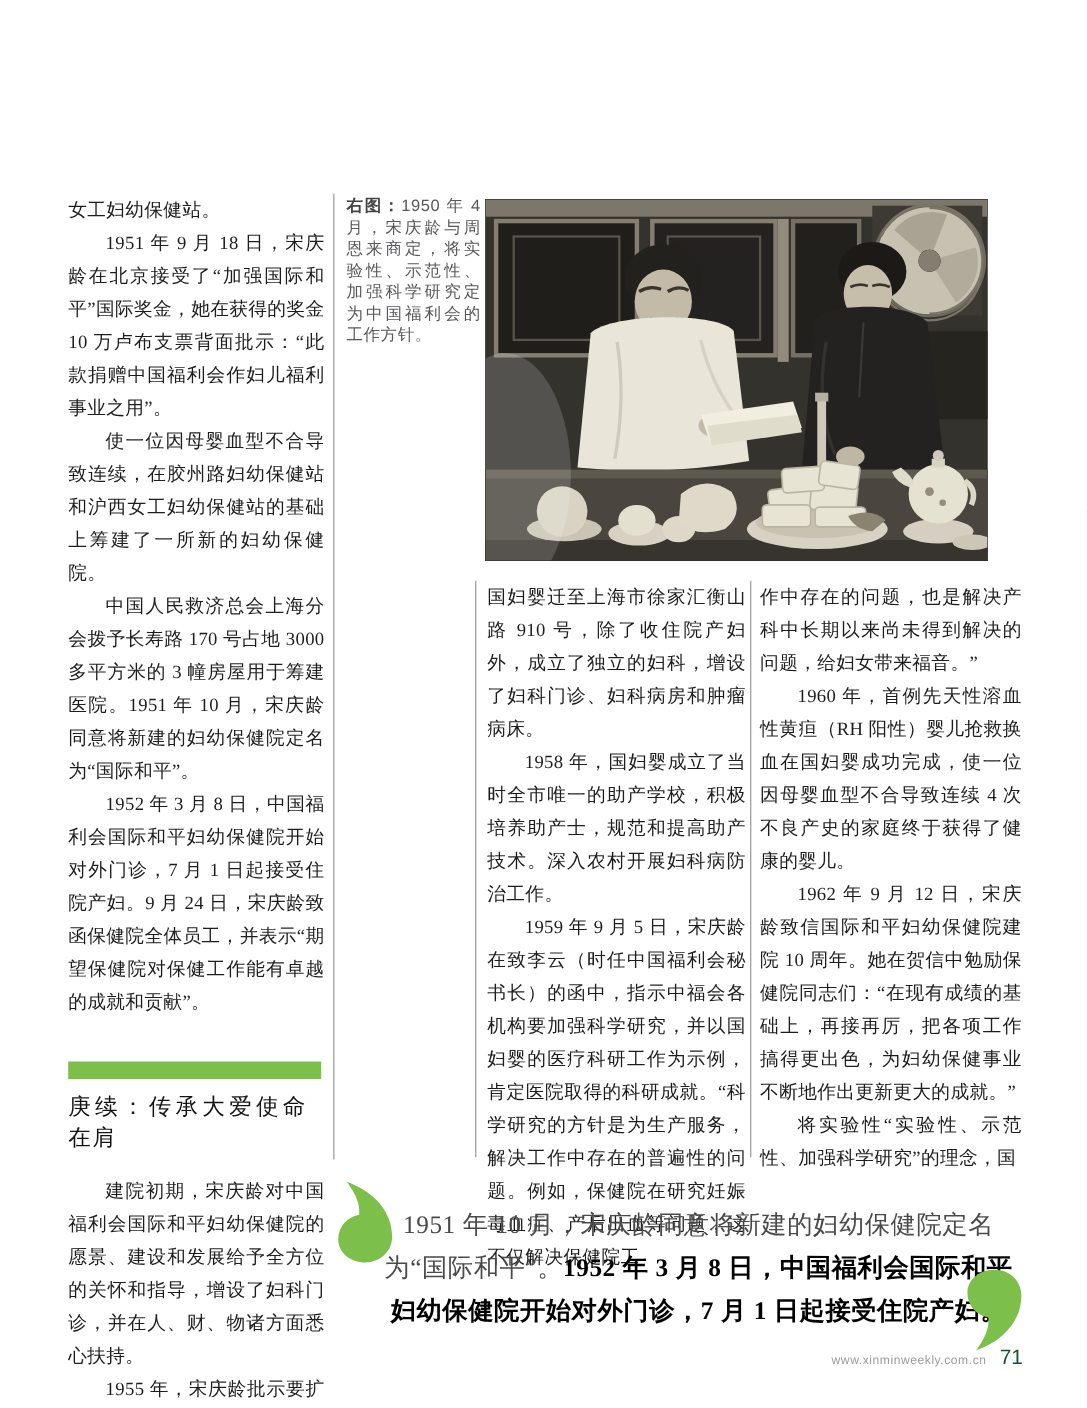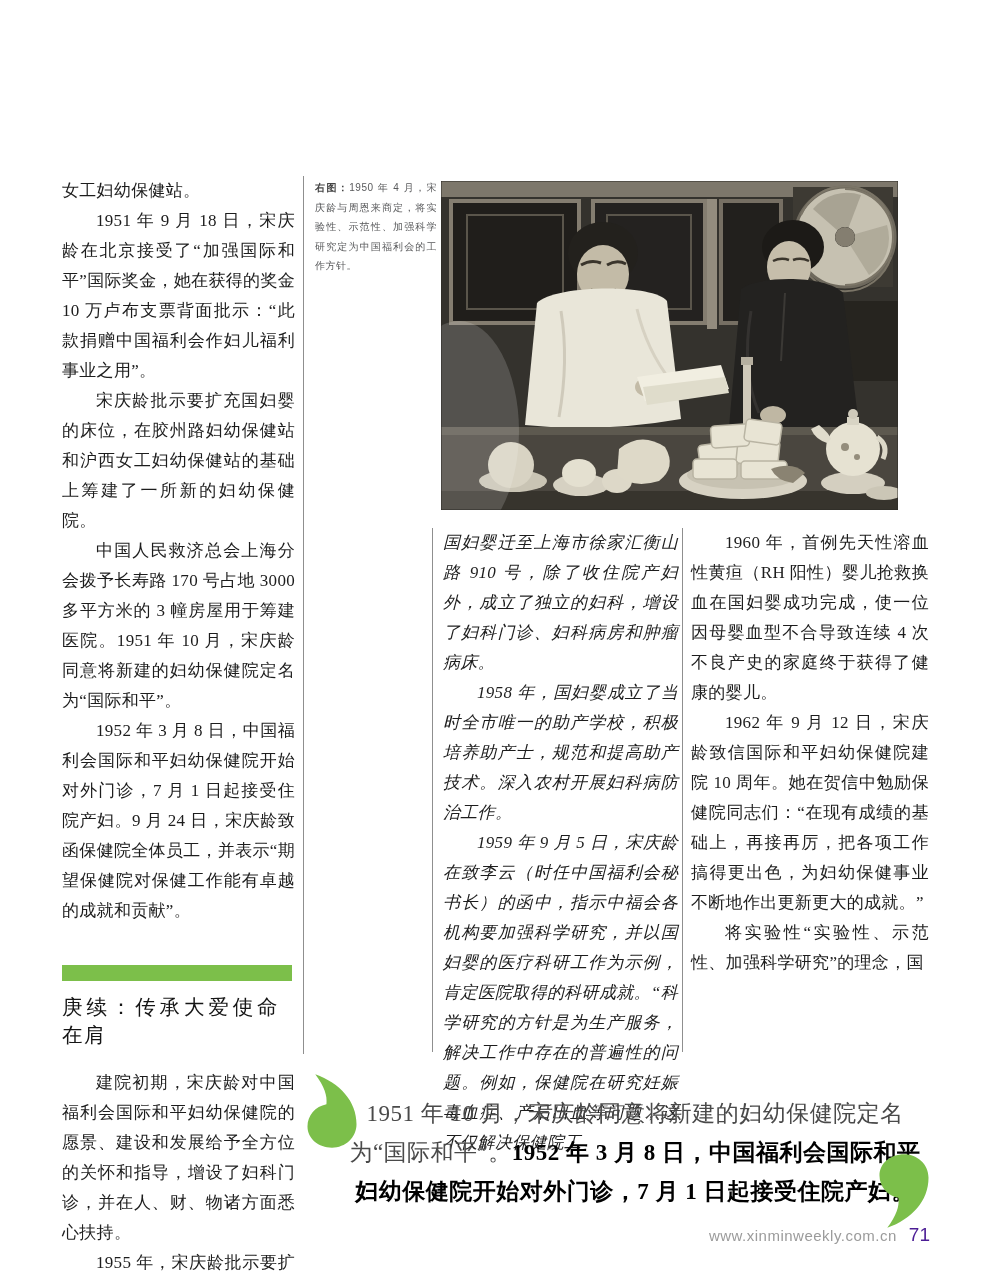--- a/index.html
+++ b/index.html
@@ -11,42 +11,42 @@
   
   .col{
     position:absolute;
     font-size:17px;line-height:30px;color:#1d1d1d;
     text-align:justify;text-justify:inter-ideograph;
     letter-spacing:0.3px;
   }
   .col p{margin:0;text-indent:2em;}
   .col p.noindent{text-indent:0;}
   .col-left{left:62px;top:176px;width:233px;}
-  .col-mid{left:443px;top:528px;width:235px;font-style:italic;}
+  .col-mid{left:443px;top:528px;width:235px;}
   .col-right{left:691px;top:528px;width:238px;}
 
   
   .green-bar{width:230px;height:16px;margin-top:39px;}
   .section-heading{
     margin:12px 16px 0 0;font-size:20.5px;line-height:28px;
     font-weight:normal;color:#151515;letter-spacing:1.5px;text-indent:0;
   }
   .section-body{margin-top:19px;}
 
   
   .vrule{position:absolute;width:1px;background:#8f8f8f;}
   .vrule-1{left:303px;top:176px;height:878px;}
   .vrule-2{left:432px;top:528px;height:524px;}
   .vrule-3{left:682px;top:528px;height:524px;}
 
   
   .caption{
     position:absolute;left:315px;top:178px;width:122px;
     font-family:"Liberation Sans","DejaVu Sans",sans-serif;
-    font-size:10px;line-height:19.5px;color:#58595b;
+    font-size:15px;line-height:19.5px;color:#58595b;
     text-align:justify;letter-spacing:0.5px;
   }
   .caption b{color:#454545;}
 
   
   .photo{position:absolute;left:441px;top:181px;width:457px;height:329px;overflow:hidden;}
   .photo svg{display:block;}
 
   
   .quote-mark{position:absolute;width:52px;height:78px;}
@@ -57,32 +57,32 @@
     font-size:23px;line-height:39px;text-align:center;color:#4a4a4a;
     letter-spacing:0.5px;
   }
   .pullquote b{color:#000;font-weight:bold;}
 
   
   .footer{
     position:absolute;left:560px;top:1224px;width:370px;text-align:right;
     font-family:"Liberation Sans","DejaVu Sans",sans-serif;
   }
-  .footer .url{font-size:15px;color:#9b9b9b;letter-spacing:0.5px;margin-left:44px;}
-  .footer .pagenum{font-size:19px;color:#4c1d95;margin-left:12px;}
+  .footer .url{font-size:11px;color:#9b9b9b;letter-spacing:0.5px;margin-left:44px;}
+  .footer .pagenum{font-size:19px;color:#14532d;margin-left:12px;}
 </style>
 </head>
 <body>
 
 <div class="page">
 
   <div class="col col-left">
     <p class="noindent">女工妇幼保健站。</p>
     <p>1951 年 9 月 18 日，宋庆龄在北京接受了“加强国际和平”国际奖金，她在获得的奖金 10 万卢布支票背面批示：“此款捐赠中国福利会作妇儿福利事业之用”。</p>
-    <p>宋庆龄批示要扩充国妇婴的床位，在胶州路妇幼保健站和沪西女工妇幼保健站的基础上筹建了一所新的妇幼保健院。</p>
+    <p>使一位因母婴血型不合导致连续，在胶州路妇幼保健站和沪西女工妇幼保健站的基础上筹建了一所新的妇幼保健院。</p>
     <p>中国人民救济总会上海分会拨予长寿路 170 号占地 3000 多平方米的 3 幢房屋用于筹建医院。1951 年 10 月，宋庆龄同意将新建的妇幼保健院定名为“国际和平”。</p>
     <p>1952 年 3 月 8 日，中国福利会国际和平妇幼保健院开始对外门诊，7 月 1 日起接受住院产妇。9 月 24 日，宋庆龄致函保健院全体员工，并表示“期望保健院对保健工作能有卓越的成就和贡献”。</p>
 
     <div class="green-bar" id="greenbar" style="background: rgb(124, 191, 74);"></div>
     <h2 class="section-heading">庚续：传承大爱使命在肩</h2>
 
     <div class="section-body">
       <p>建院初期，宋庆龄对中国福利会国际和平妇幼保健院的愿景、建设和发展给予全方位的关怀和指导，增设了妇科门诊，并在人、财、物诸方面悉心扶持。</p>
       <p>1955 年，宋庆龄批示要扩充国妇婴的床位。1956 年 10 月，</p>
     </div>
@@ -194,20 +194,21 @@
     </svg>
   </div>
 
   <div class="col col-mid">
     <p class="noindent">国妇婴迁至上海市徐家汇衡山路 910 号，除了收住院产妇外，成立了独立的妇科，增设了妇科门诊、妇科病房和肿瘤病床。</p>
     <p>1958 年，国妇婴成立了当时全市唯一的助产学校，积极培养助产士，规范和提高助产技术。深入农村开展妇科病防治工作。</p>
     <p>1959 年 9 月 5 日，宋庆龄在致李云（时任中国福利会秘书长）的函中，指示中福会各机构要加强科学研究，并以国妇婴的医疗科研工作为示例，肯定医院取得的科研成就。“科学研究的方针是为生产服务，解决工作中存在的普遍性的问题。例如，保健院在研究妊娠毒血症、产后出血等问题，这不仅解决保健院工</p>
   </div>
 
   <div class="col col-right">
+    <p class="noindent">作中存在的问题，也是解决产科中长期以来尚未得到解决的问题，给妇女带来福音。”</p>
     <p>1960 年，首例先天性溶血性黄疸（RH 阳性）婴儿抢救换血在国妇婴成功完成，使一位因母婴血型不合导致连续 4 次不良产史的家庭终于获得了健康的婴儿。</p>
     <p>1962 年 9 月 12 日，宋庆龄致信国际和平妇幼保健院建院 10 周年。她在贺信中勉励保健院同志们：“在现有成绩的基础上，再接再厉，把各项工作搞得更出色，为妇幼保健事业不断地作出更新更大的成就。”</p>
     <p>将实验性“实验性、示范性、加强科学研究”的理念，国</p>
   </div>
 
   <div class="quote-mark quote-open">
     <svg width="52" height="78" viewBox="0 0 46 70" xmlns="http://www.w3.org/2000/svg">
       <path class="qfill" transform="translate(0,70) scale(1,-1)" d="M23 2 C35 2 45 11 45 23 C45 44 30 60 8 68 C16 57 19 49 18 41 C8 39 1 31 1 21 C1 10 11 2 23 2 Z" fill="#7CBF4A"></path>
     </svg>
   </div>

